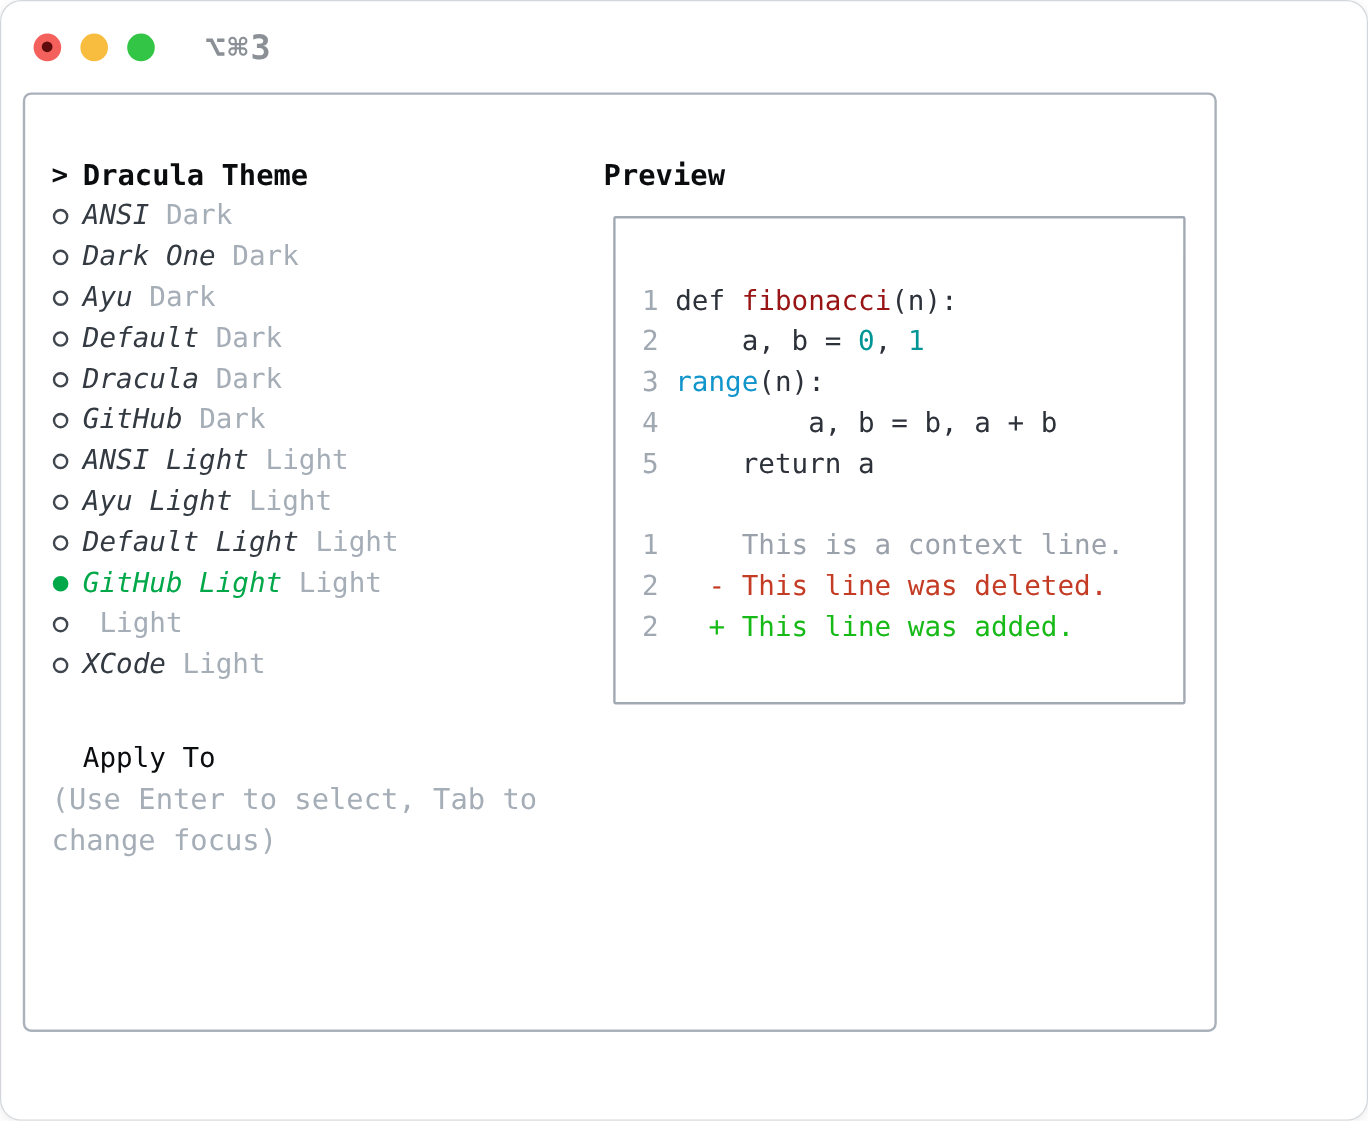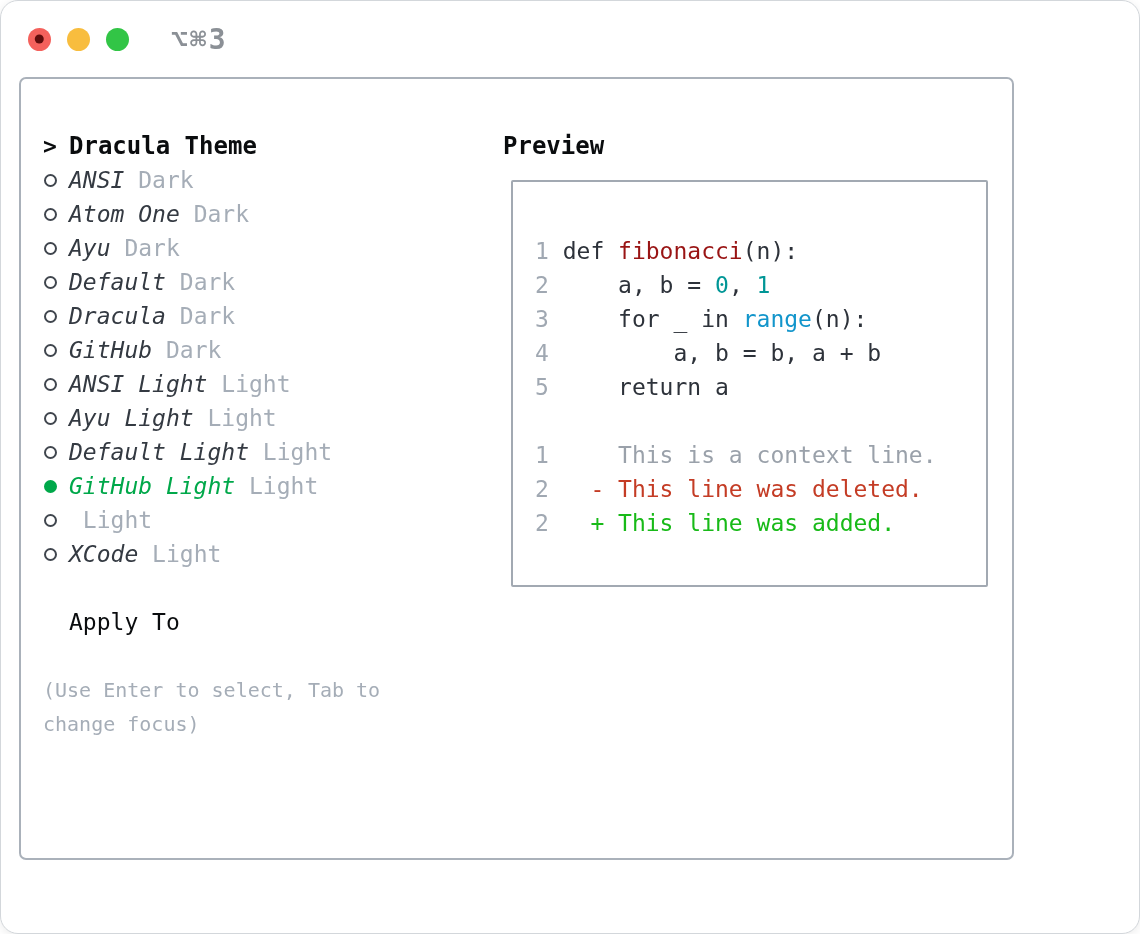--- a/index.html
+++ b/index.html
@@ -81,24 +81,23 @@
     width:13px;height:13px;flex:none;
     border:2px solid #40464e;border-radius:50%;
     margin-left:1px;margin-right:12px;
   }
   .selected .bullet{background:var(--accent);border-color:var(--accent);}
   .opt-name{color:var(--name);font-style:italic;}
   .selected .opt-name{color:var(--accent);}
   .opt-tag{color:var(--tag);}
 
   .help{
-    margin-top:34px;
     width:420px;
     color:var(--help);
-    font-size:20px;line-height:34px;
+    font-size:24px;line-height:34px;
   }
 
   
   .preview-header{color:var(--header);font-weight:bold;font-size:24px;height:34px;line-height:34px;}
   .preview-box{
     margin-top:17px;margin-left:8px;
     width:477px;height:407px;
     border:2px solid var(--preview-border);
     border-radius:2px;
     padding:52px 0 0 22px;
@@ -134,45 +133,45 @@
 
   <div class="panel">
 
     <div class="left-col">
       <div class="row">
         <span class="cursor">&gt;</span>
         <span class="list-header">Dracula Theme</span>
       </div>
       <div id="theme-items">
           <div class="row"><span class="bullet"></span><span class="opt-name">ANSI</span><span class="opt-tag"> Dark</span></div>
-          <div class="row"><span class="bullet"></span><span class="opt-name">Atom One</span><span class="opt-tag"> Dark</span></div>
+          <div class="row"><span class="bullet"></span><span class="opt-name">Dark One</span><span class="opt-tag"> Dark</span></div>
           <div class="row"><span class="bullet"></span><span class="opt-name">Ayu</span><span class="opt-tag"> Dark</span></div>
           <div class="row"><span class="bullet"></span><span class="opt-name">Default</span><span class="opt-tag"> Dark</span></div>
           <div class="row"><span class="bullet"></span><span class="opt-name">Dracula</span><span class="opt-tag"> Dark</span></div>
           <div class="row"><span class="bullet"></span><span class="opt-name">GitHub</span><span class="opt-tag"> Dark</span></div>
           <div class="row"><span class="bullet"></span><span class="opt-name">ANSI Light</span><span class="opt-tag"> Light</span></div>
           <div class="row"><span class="bullet"></span><span class="opt-name">Ayu Light</span><span class="opt-tag"> Light</span></div>
           <div class="row"><span class="bullet"></span><span class="opt-name">Default Light</span><span class="opt-tag"> Light</span></div>
           <div class="row selected"><span class="bullet"></span><span class="opt-name">GitHub Light</span><span class="opt-tag"> Light</span></div>
           <div class="row"><span class="bullet"></span><span class="opt-tag"> Light</span></div>
           <div class="row"><span class="bullet"></span><span class="opt-name">XCode</span><span class="opt-tag"> Light</span></div>
         </div>
 
-      <div class="row sub-header" style="margin-top:34px;">Apply To</div>
+      <div class="row sub-header" style="margin-top:44px;">Apply To</div>
 
       <div class="help">(Use Enter to select, Tab to change focus)</div>
     </div>
 
     <div class="right-col">
       <div class="preview-header">Preview</div>
       <div class="preview-box">
         <div id="code-lines">
             <div class="pline"><span class="ln">1</span><span class="seg-code">def </span><span class="seg-fn">fibonacci</span><span class="seg-code">(n):</span></div>
             <div class="pline"><span class="ln">2</span><span class="seg-code">    a, b = </span><span class="seg-num">0</span><span class="seg-code">, </span><span class="seg-num">1</span></div>
-            <div class="pline"><span class="ln">3</span><span class="seg-code">    for _ in </span><span class="seg-builtin">range</span><span class="seg-code">(n):</span></div>
+            <div class="pline"><span class="ln">3</span><span class="seg-builtin">range</span><span class="seg-code">(n):</span></div>
             <div class="pline"><span class="ln">4</span><span class="seg-code">        a, b = b, a + b</span></div>
             <div class="pline"><span class="ln">5</span><span class="seg-code">    return a</span></div>
           </div>
         <div class="blank-line"></div>
         <div id="diff-lines">
             <div class="pline"><span class="ln">1</span><span class="seg-ctx">    This is a context line.</span></div>
             <div class="pline"><span class="ln">2</span><span class="seg-del">  - This line was deleted.</span></div>
             <div class="pline"><span class="ln">2</span><span class="seg-add">  + This line was added.</span></div>
           </div>
       </div>

